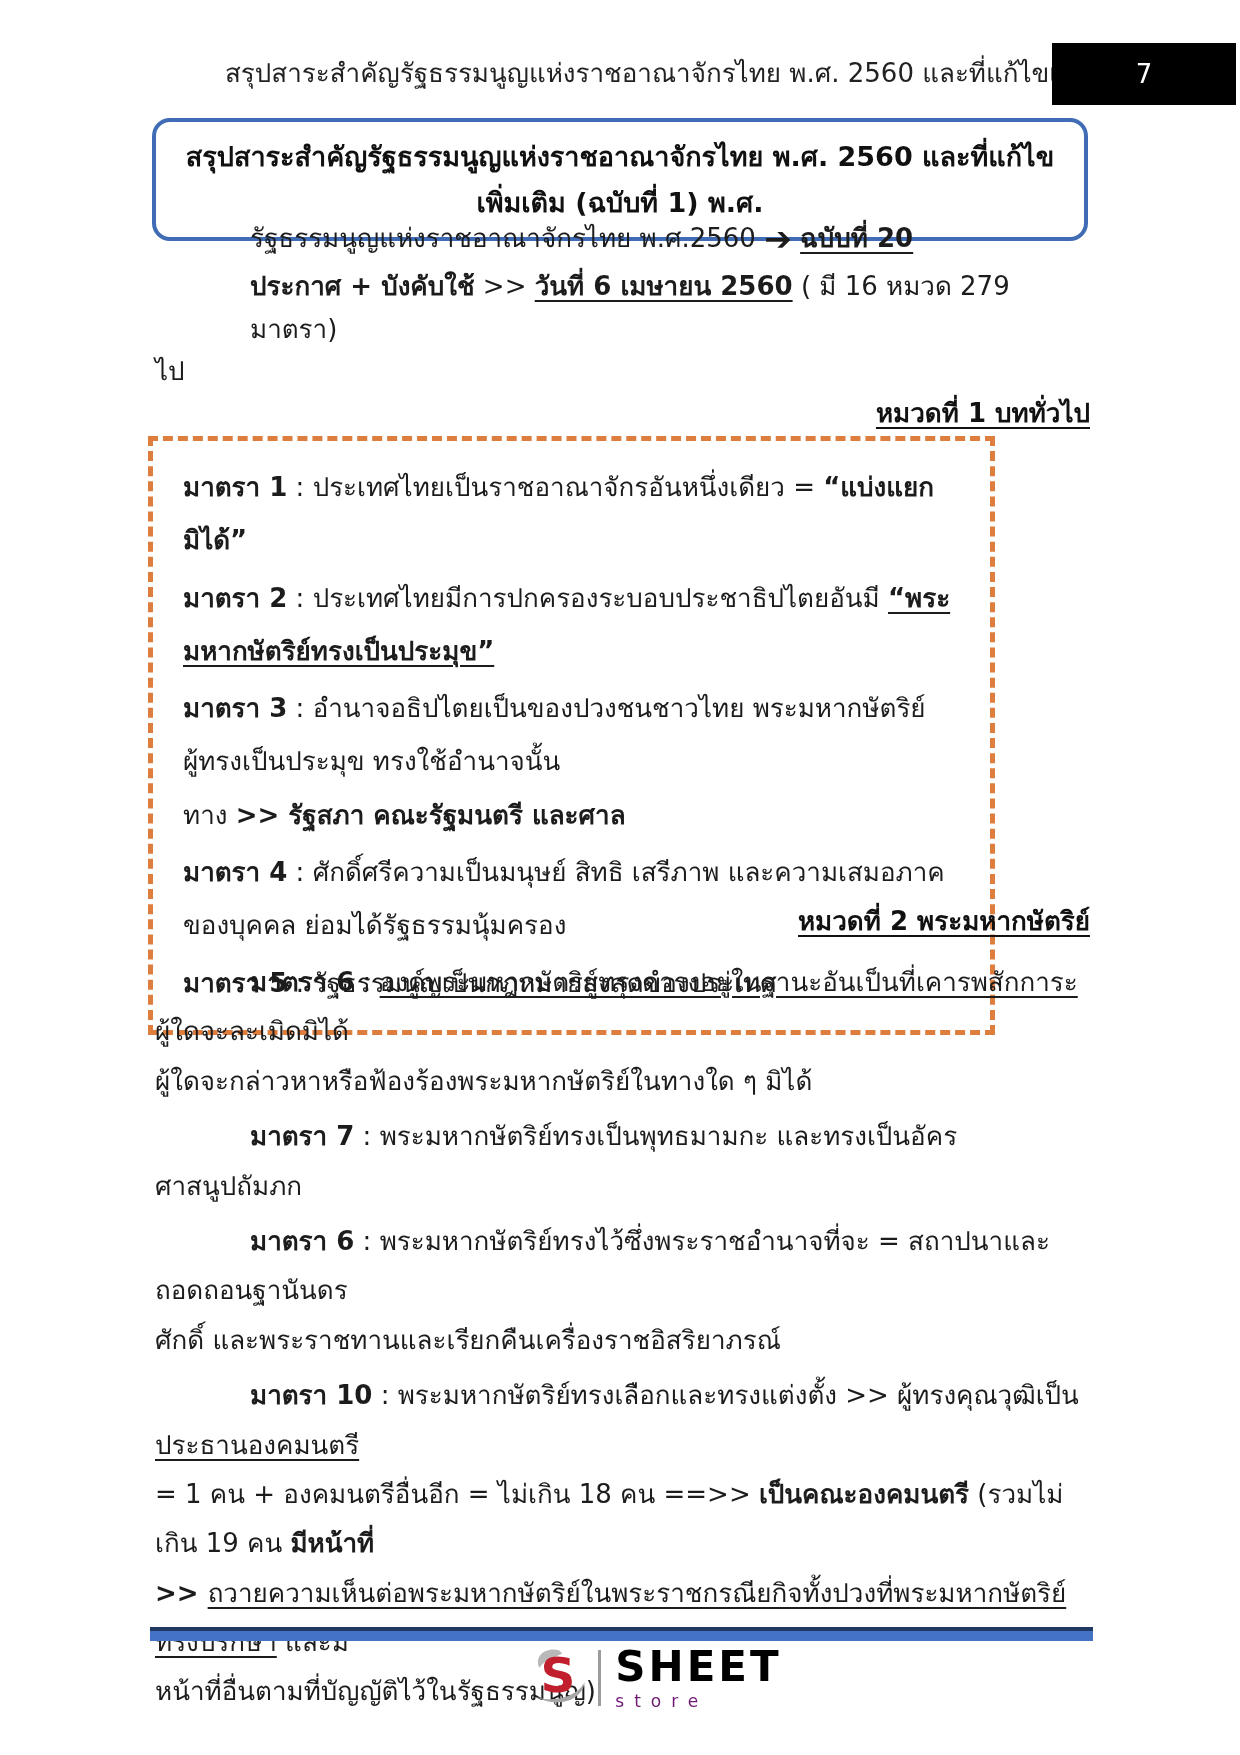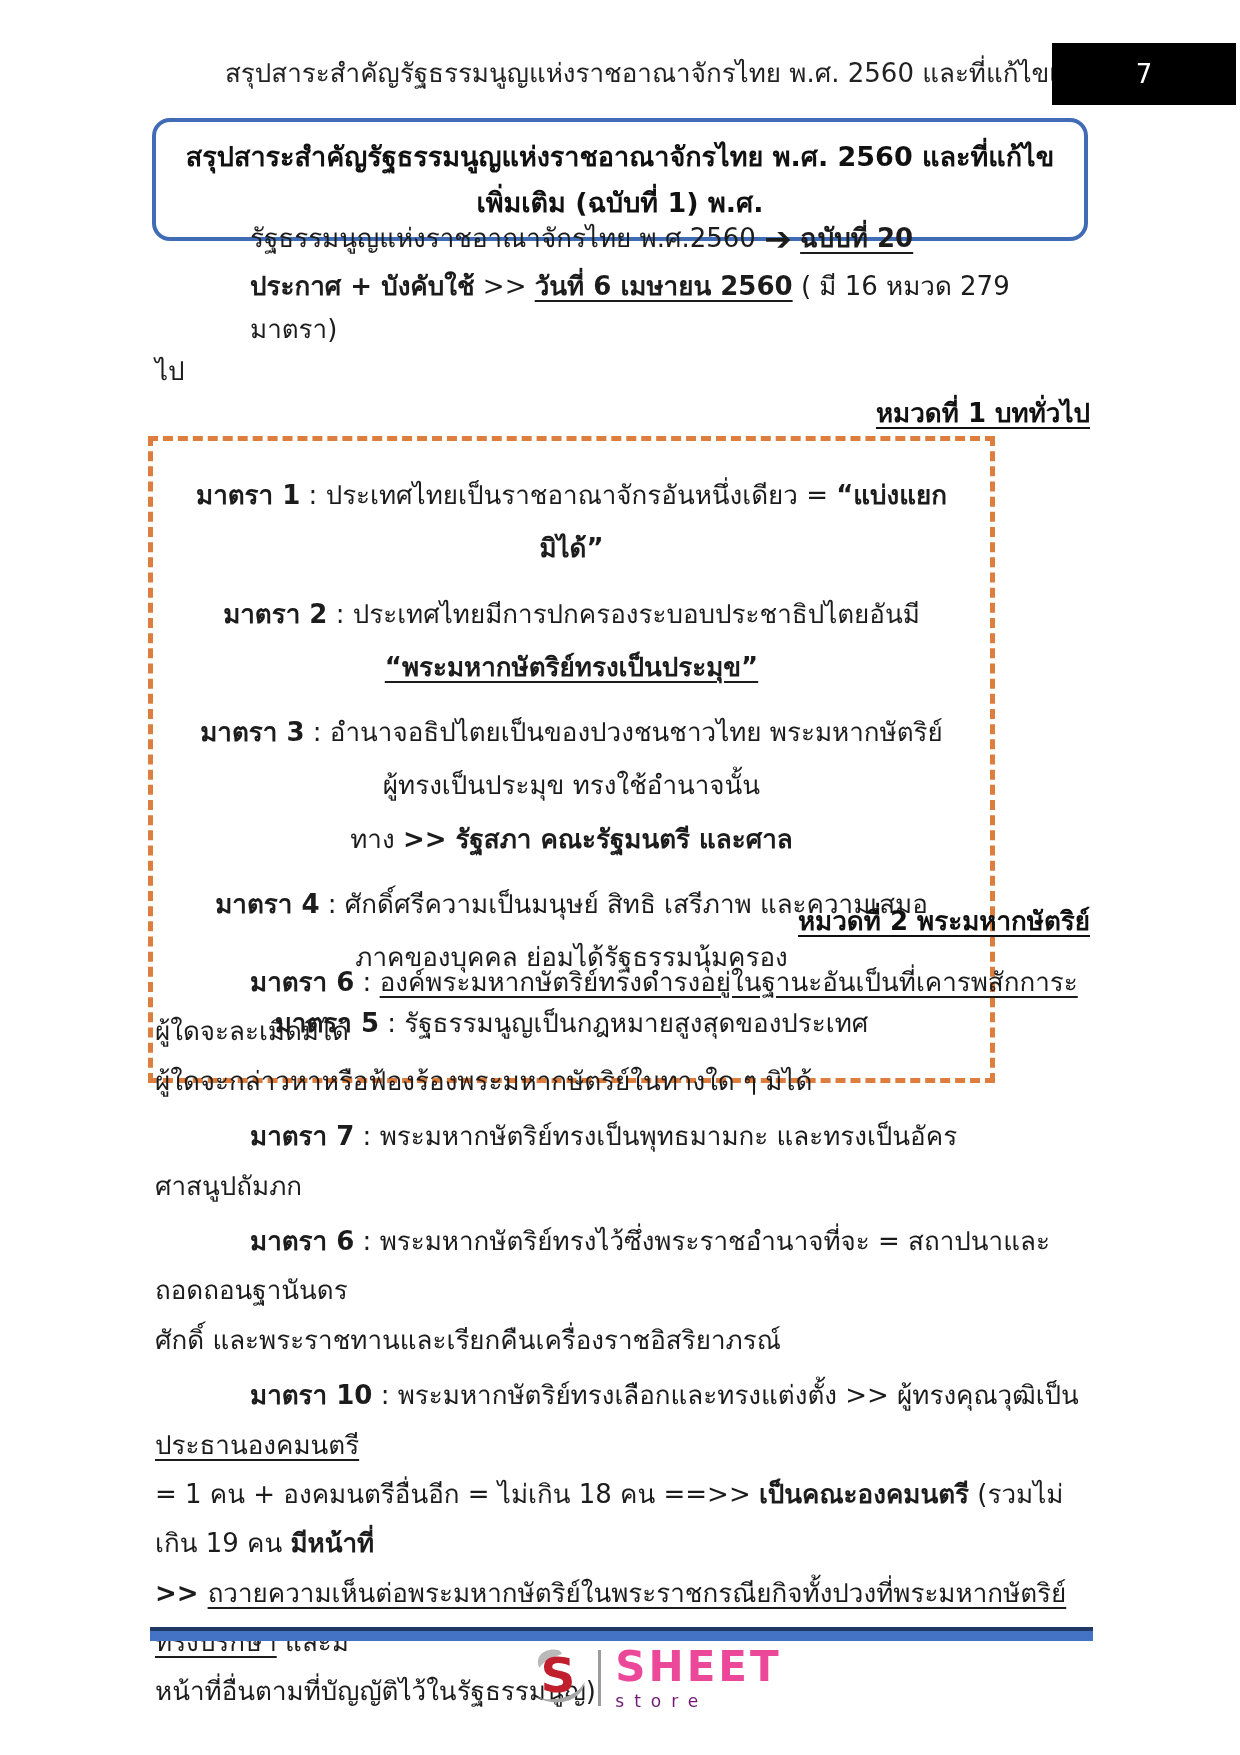--- a/index.html
+++ b/index.html
@@ -27,39 +27,39 @@
   .section-heading{
     position:absolute;left:155px;width:935px;margin:0;text-align:right;
     font-size:26px;font-weight:700;text-decoration:underline;text-underline-offset:5px;color:#111;
   }
   .h1pos{top:392px;} .h2pos{top:900px;}
   
   .dashed-box{
     position:absolute;top:436px;left:148px;width:847px;box-sizing:border-box;
     border:5px dashed #dd7e3e;padding:16px 26px;font-size:26px;line-height:2.05;
   }
-  .dashed-box p{margin:12px;text-align:center;}
+  .dashed-box p{margin:4px;}
   
   .body-block{position:absolute;top:958px;left:155px;width:945px;font-size:26px;line-height:1.9;}
   .body-block p{margin:0 0 6px;text-indent:95px;}
   
   .b{font-weight:700;}
   .u{text-decoration:underline;text-underline-offset:5px;}
   .bu{font-weight:700;text-decoration:underline;text-underline-offset:5px;}
   .arrow{font-weight:700;font-size:33px;vertical-align:-3px;}
   
   .footer-bar{
     position:absolute;top:1627px;left:150px;width:943px;height:14px;
     background:linear-gradient(#1f3864 0 28%,#4472c4 28% 100%);
   }
   .logo-wrap{position:absolute;top:1645px;left:0;width:1240px;display:flex;justify-content:center;}
   .logo{display:flex;align-items:center;transform:translateX(35px);}
   .logo-divider{width:3px;height:56px;background:#9c9c9c;margin:0 14px 0 8px;}
   .logo-text-col{display:flex;flex-direction:column;align-items:flex-start;}
-  .logo-brand{font-size:42px;font-weight:700;color:#ec4899;letter-spacing:3px;line-height:1;}
+  .logo-brand{font-size:42px;font-weight:700;color:#000000;letter-spacing:3px;line-height:1;}
   .logo-sub{font-size:17px;color:#701a75;letter-spacing:10px;margin-top:3px;}
 </style>
 </head>
 <body>
 
 <div class="page">
 
   <div class="running-header">สรุปสาระสำคัญรัฐธรรมนูญแห่งราชอาณาจักรไทย พ.ศ. 2560 และที่แก้ไขเพิ่มเติม (ฉบับที่</div>
   <div class="page-number-box">
     <span>7</span>

